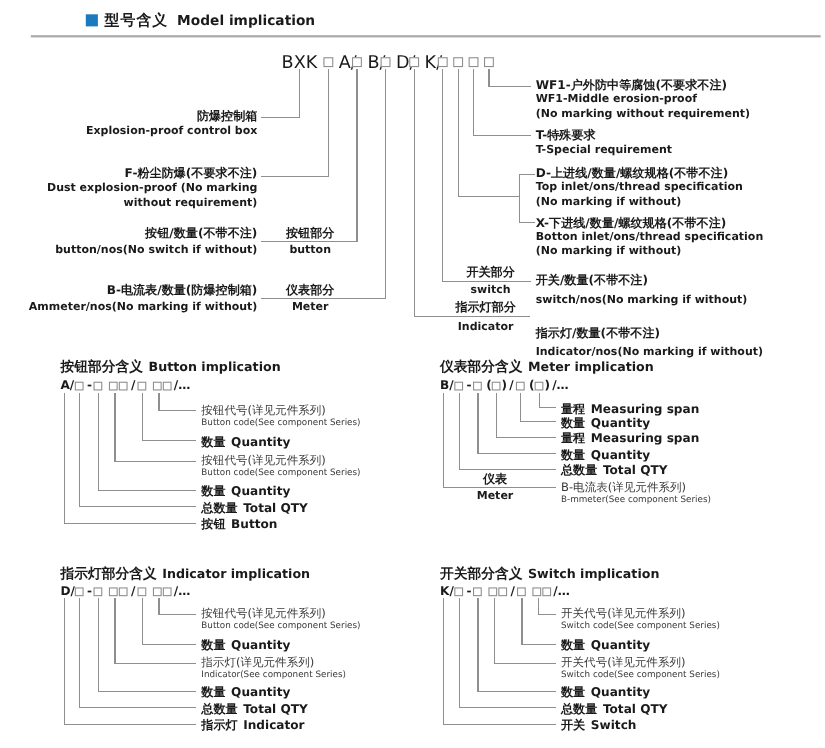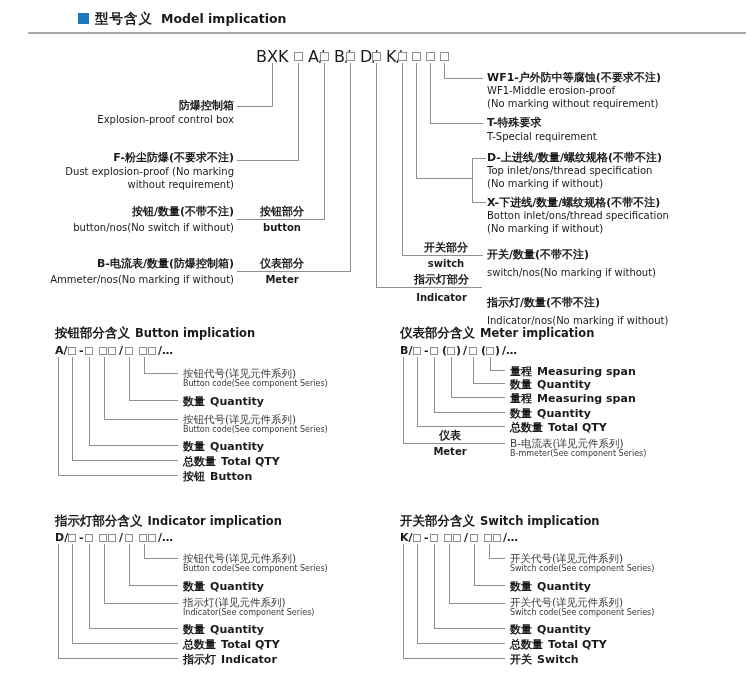--- a/index.html
+++ b/index.html
@@ -11,21 +11,21 @@
   .sq{display:inline-block;width:11px;height:11px;background:#1b79be;vertical-align:middle;margin-right:6px;}
   .hzh{font-size:13.5px;font-weight:bold;vertical-align:middle;letter-spacing:1px;}
   .hen{font-size:12.5px;font-weight:bold;vertical-align:middle;margin-left:8px;}
   .rule{position:absolute;left:28px;top:32px;width:718px;height:2px;background:#a9a9a9;}
   
   .tok{position:absolute;font-size:16px;font-weight:normal;white-space:pre;line-height:13px;}
   .bx{position:absolute;width:9px;height:9px;border:1px solid #8f8f8f;background:#fff;box-sizing:border-box;}
   
   .lbl{position:absolute;white-space:nowrap;line-height:13px;}
   .lbl .zh{font-size:11px;font-weight:bold;}
-  .lbl .en{font-size:10px;font-weight:normal;}
+  .lbl .en{font-size:10px;font-weight:bold;}
   .r{text-align:right;}
   .tag{position:absolute;font-size:11px;font-weight:bold;text-align:center;white-space:nowrap;line-height:13px;}
   .tag.en10{font-size:10px;}
   
   .stitle{position:absolute;white-space:nowrap;}
   .stzh{font-size:12.5px;font-weight:bold;}
   .sten{font-size:11.5px;font-weight:bold;margin-left:5px;}
   .ftok{position:absolute;font-size:11px;font-weight:bold;white-space:pre;line-height:12px;}
   .fbx{position:absolute;width:8px;height:8px;border:1px solid #8f8f8f;background:#fff;box-sizing:border-box;}
   .slbl{position:absolute;white-space:nowrap;line-height:14px;}

